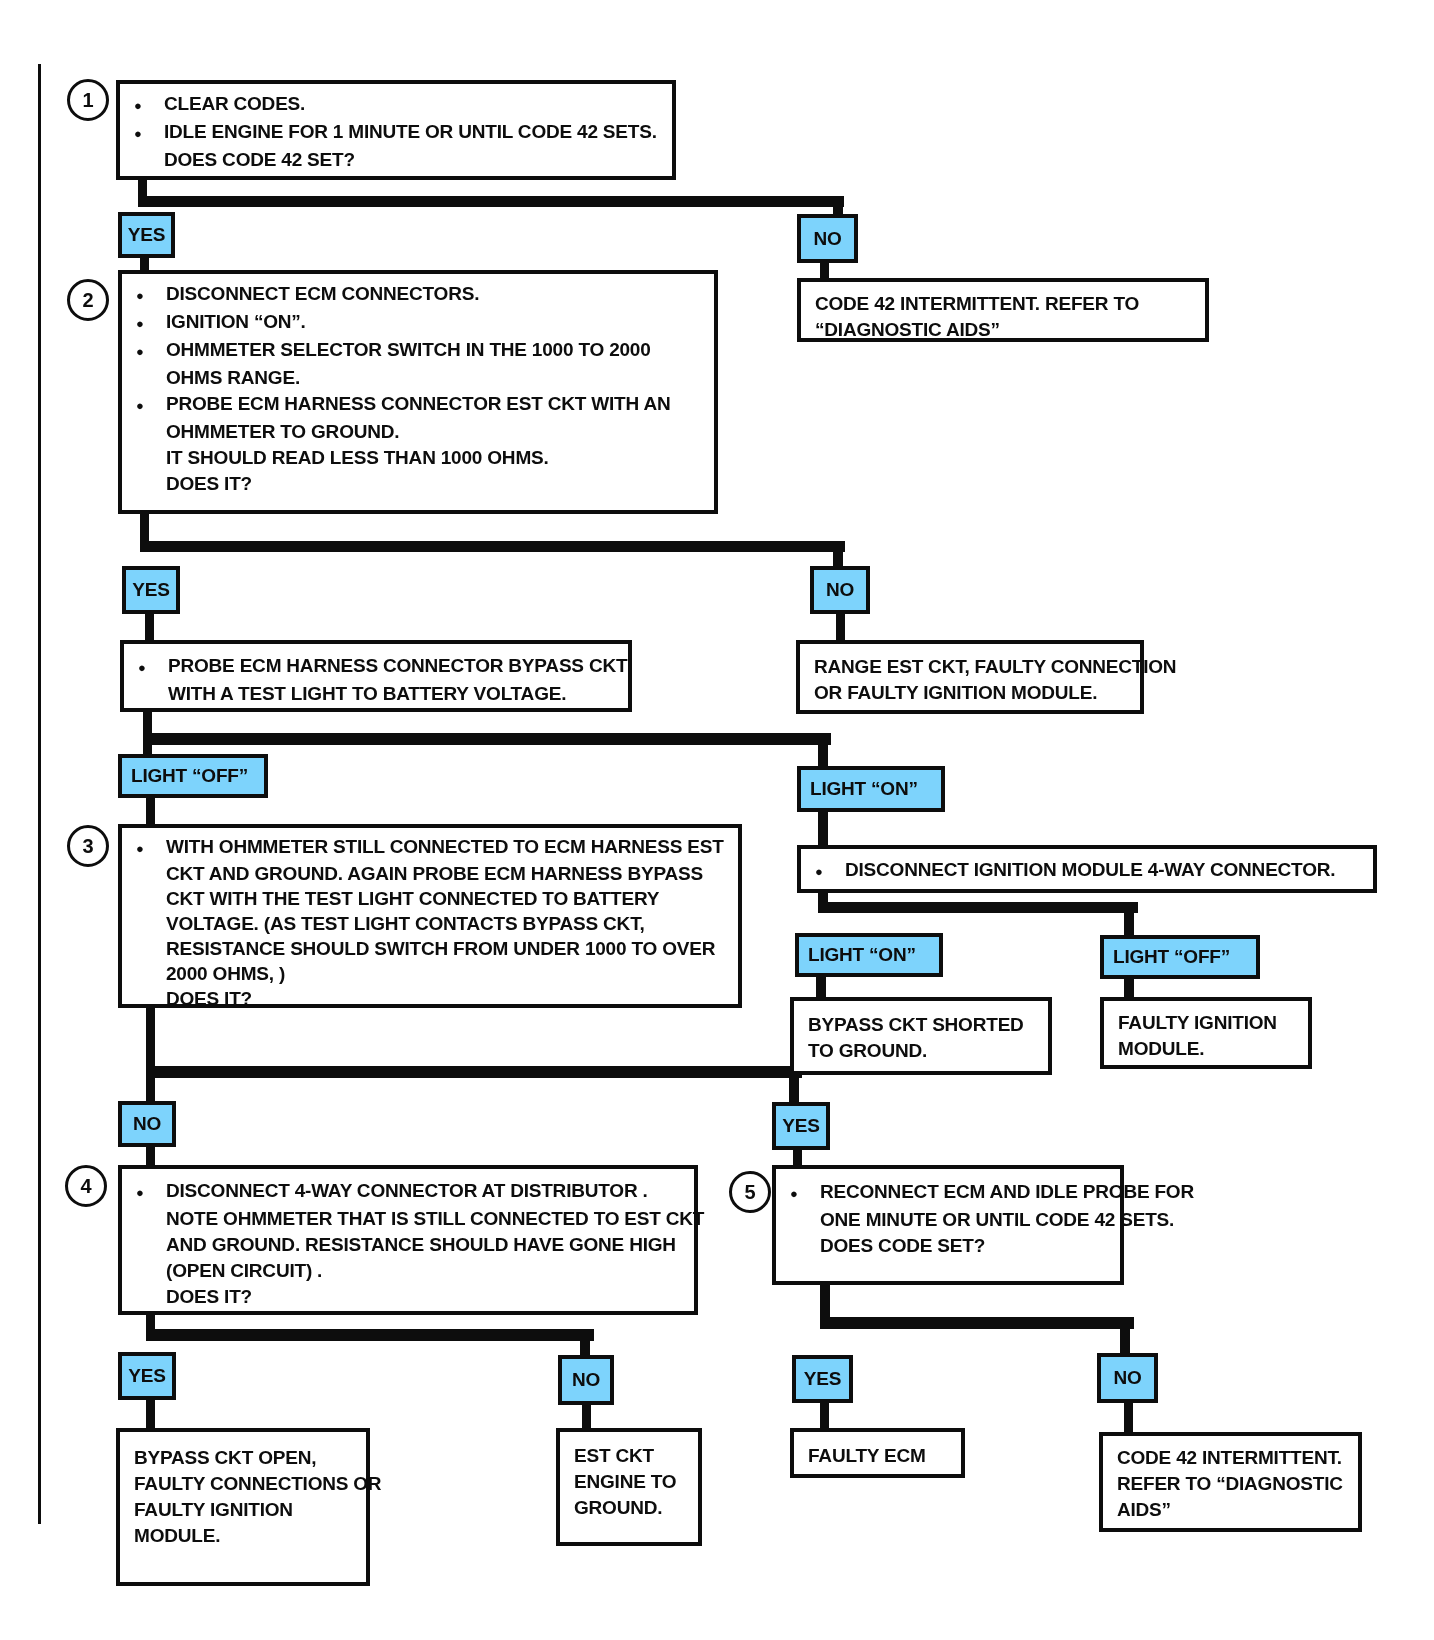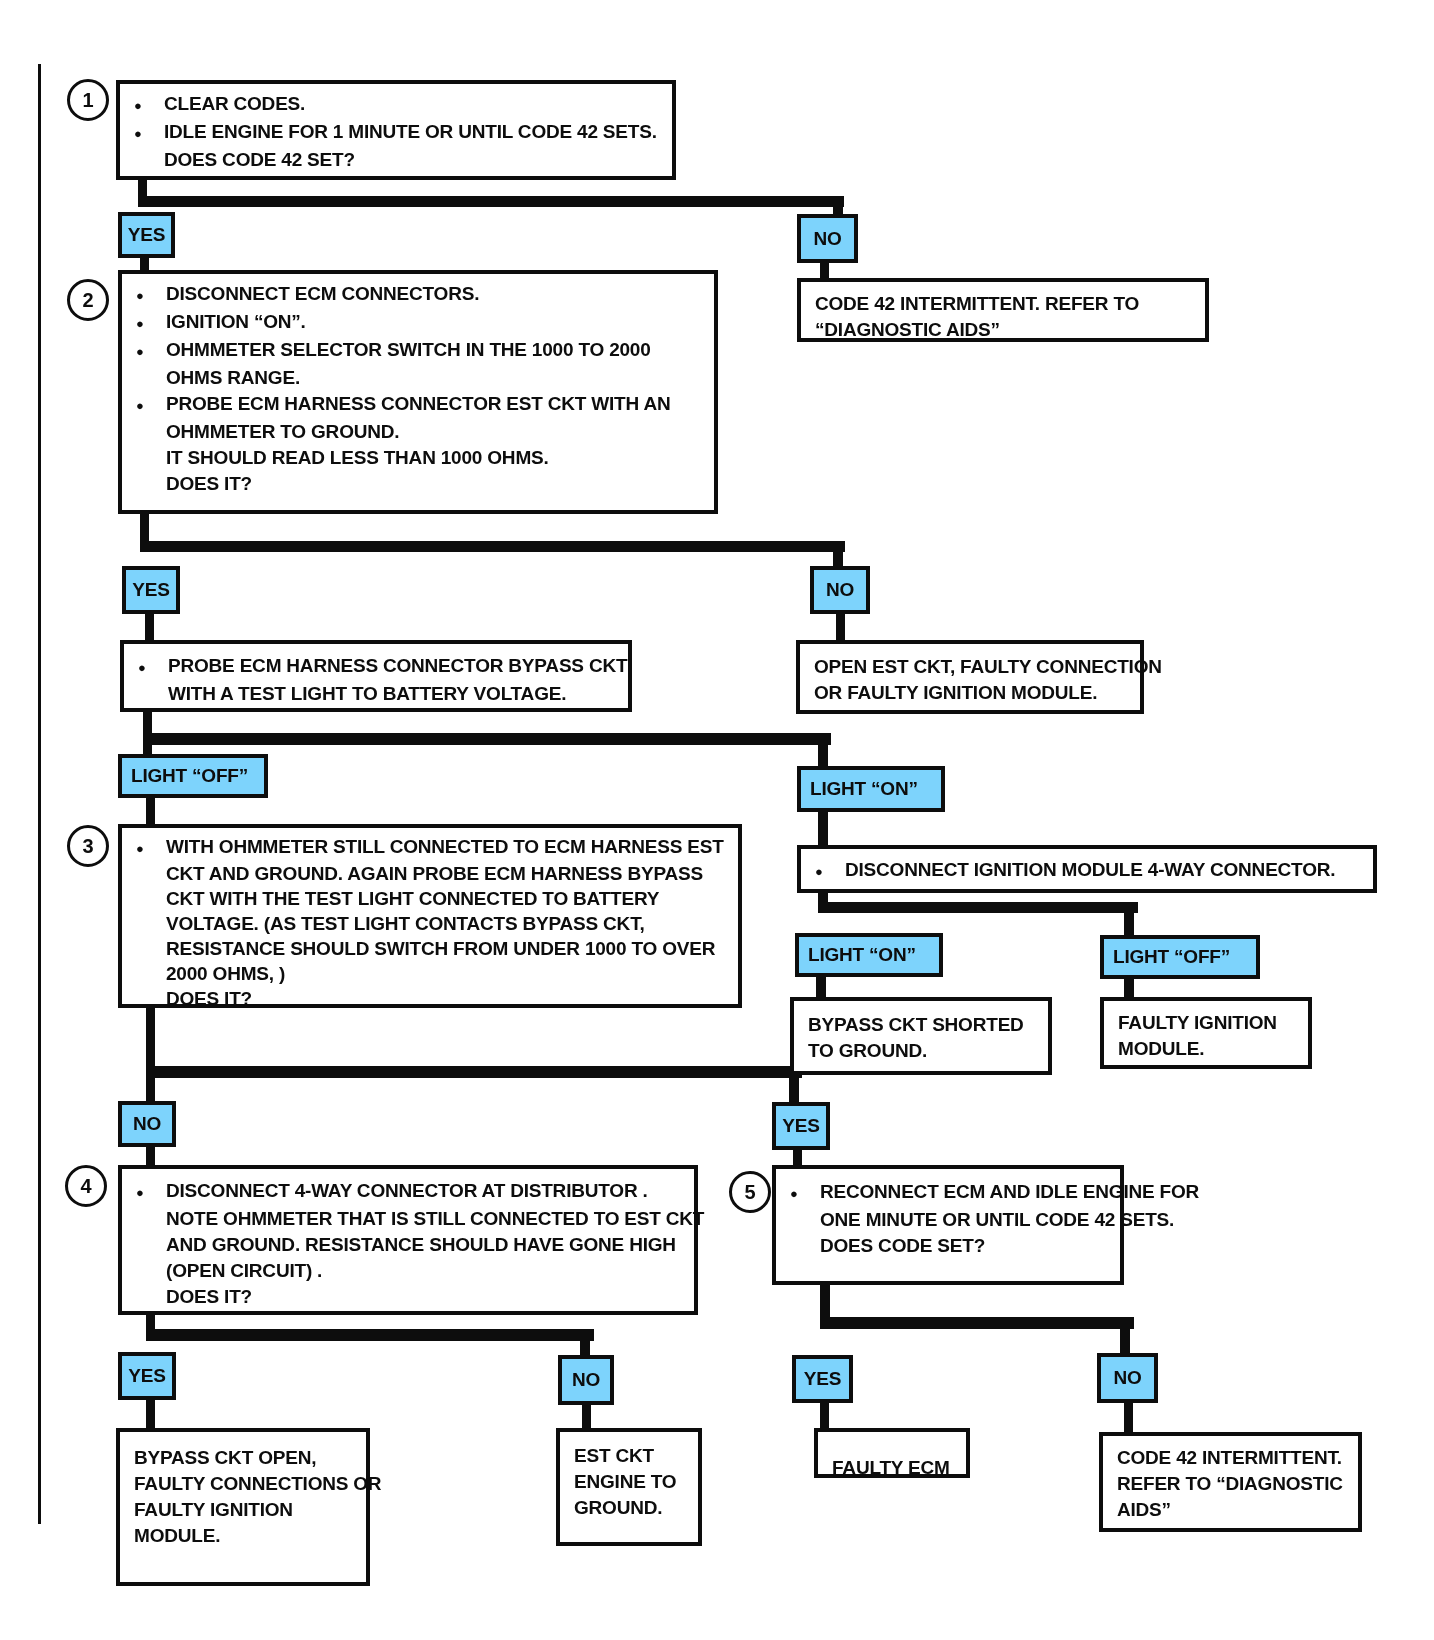--- a/index.html
+++ b/index.html
@@ -173,21 +173,21 @@
         <span class="blt"></span>
         <span>PROBE ECM HARNESS CONNECTOR BYPASS CKT</span>
       </div>
     <div class="ln c">
         <span>WITH A TEST LIGHT TO BATTERY VOLTAGE.</span>
       </div>
   </div>
 
   <div class="box" style="left:796px;top:640px;width:348px;height:74px;padding-top:10px">
     <div class="ln">
-        <span>OPEN EST CKT, FAULTY CONNECTION</span>
+        <span>RANGE EST CKT, FAULTY CONNECTION</span>
       </div>
     <div class="ln">
         <span>OR FAULTY IGNITION MODULE.</span>
       </div>
   </div>
 
   <div class="lbl wide" style="left:118px;top:754px;width:150px;height:44px">
       <span>LIGHT “OFF”</span>
     </div>
   <div class="lbl wide" style="left:797px;top:766px;width:148px;height:46px">
@@ -273,21 +273,21 @@
         <span>(OPEN CIRCUIT) .</span>
       </div>
     <div class="ln c">
         <span>DOES IT?</span>
       </div>
   </div>
 
   <div class="box" style="left:772px;top:1165px;width:352px;height:120px;padding-top:10px">
     <div class="ln">
         <span class="blt"></span>
-        <span>RECONNECT ECM AND IDLE ENGINE FOR</span>
+        <span>RECONNECT ECM AND IDLE PROBE FOR</span>
       </div>
     <div class="ln c">
         <span>ONE MINUTE OR UNTIL CODE 42 SETS.</span>
       </div>
     <div class="ln c">
         <span>DOES CODE SET?</span>
       </div>
   </div>
 
   <div class="lbl" style="left:118px;top:1352px;width:58px;height:48px">
@@ -323,21 +323,21 @@
         <span>EST CKT</span>
       </div>
     <div class="ln">
         <span>ENGINE TO</span>
       </div>
     <div class="ln">
         <span>GROUND.</span>
       </div>
   </div>
 
-  <div class="box" style="left:814px;top:1428px;width:156px;height:50px;padding-top:23px">
+  <div class="box" style="left:790px;top:1428px;width:175px;height:50px;padding-top:11px">
     <div class="ln">
         <span>FAULTY ECM</span>
       </div>
   </div>
 
   <div class="box" style="left:1099px;top:1432px;width:263px;height:100px;padding-top:9px">
     <div class="ln">
         <span>CODE 42 INTERMITTENT.</span>
       </div>
     <div class="ln">

